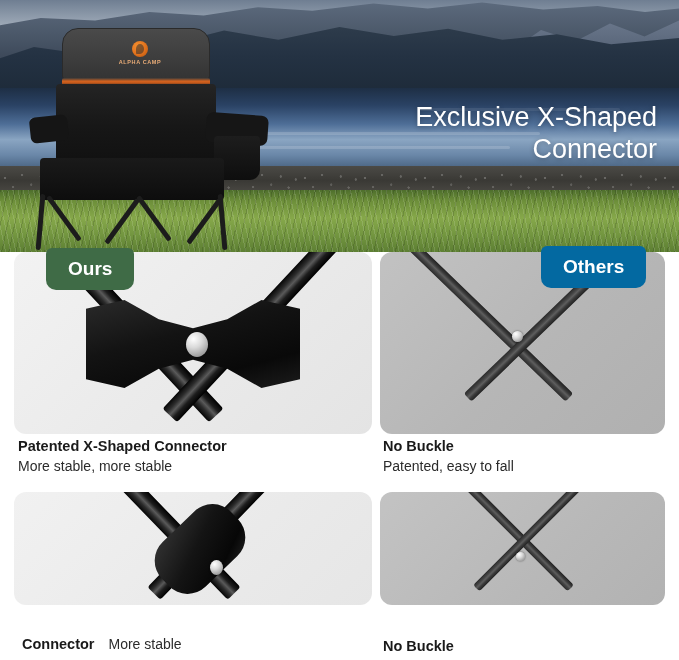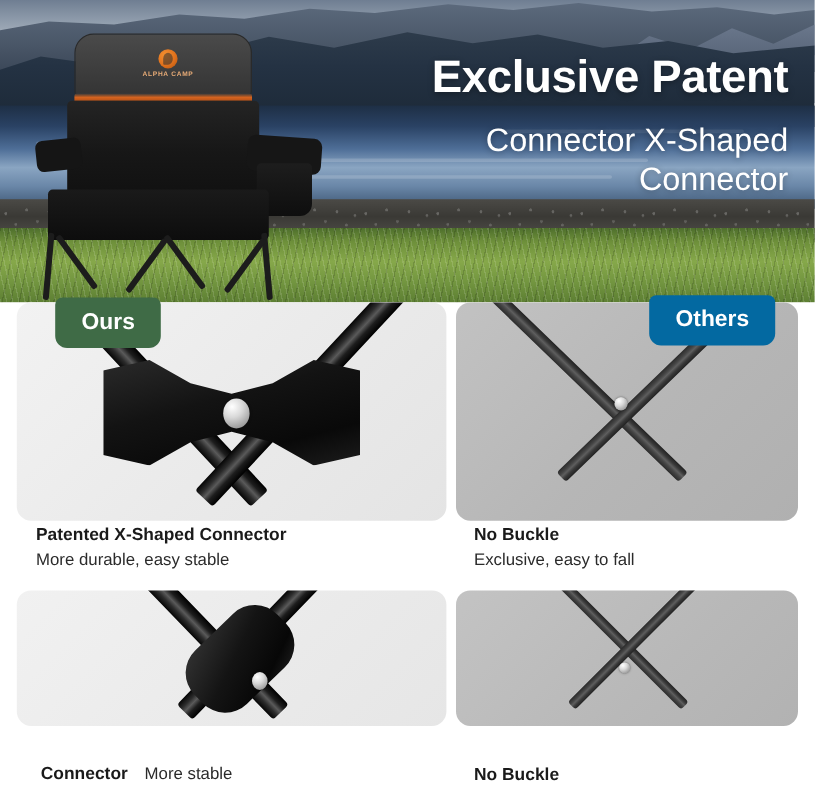--- a/index.html
+++ b/index.html
@@ -230,21 +230,21 @@
   .badge{
     position:absolute; height:42px; padding:0 22px;
     display:flex; align-items:center; justify-content:center;
     color:#fff; font-size:19px; font-weight:700;
     border-radius:6px 6px 10px 10px;
   }
   .badge-ours{ left:46px; top:248px; background:#3f6b46; }
   .badge-others{ left:541px; top:246px; background:#0369a1; }
 
   
-  .cap{ position:absolute;margin-left:12px; }
+  .cap{ position:absolute; }
   .cap-title{ font-size:14.5px; font-weight:700; color:#1a1a1a; white-space:nowrap; }
   .cap-sub  { font-size:14px;  font-weight:400; color:#2b2b2b; white-space:nowrap; margin-top:4px; }
   .cap-inline{ display:flex; align-items:baseline; gap:14px; }
   .cap-inline .cap-sub{ margin-top:0; }
 
   .cap-ours-1  { left:18px;  top:438px; }
   .cap-others-1{ left:383px; top:438px; }
   .cap-ours-2  { left:22px;  top:636px; }
   .cap-others-2{ left:383px; top:638px; }
 </style>
@@ -277,47 +277,46 @@
     <div class="chair-cup"></div>
     <div class="chair-seat"></div>
     <div class="leg leg-l"></div>
     <div class="leg leg-r"></div>
     <div class="leg leg-x1"></div>
     <div class="leg leg-x2"></div>
     <div class="leg leg-x3"></div>
     <div class="leg leg-x4"></div>
   </div>
 
-  <div class="hero-title">Exclusive Patent</div>
-  <div class="hero-sub1">Connector X-Shaped</div>
+  <div class="hero-sub1">Exclusive X-Shaped</div>
   <div class="hero-sub2">Connector</div>
 </div>
 
 <div class="panel p-ours-1">
   <div class="xleg dark o1-a"></div>
   <div class="xleg dark o1-b"></div>
   <div class="bracket"></div>
   <div class="rivet o1-rivet"></div>
 </div>
 <div class="badge badge-ours">Ours</div>
 
 <div class="panel p-others-1">
   <div class="xleg gray t1-a"></div>
   <div class="xleg gray t1-b"></div>
   <div class="rivet t1-rivet"></div>
 </div>
 <div class="badge badge-others">Others</div>
 
 <div class="cap cap-ours-1">
   <div class="cap-title">Patented X-Shaped Connector</div>
-  <div class="cap-sub">More durable,   easy stable</div>
+  <div class="cap-sub">More stable,   more stable</div>
 </div>
 <div class="cap cap-others-1">
   <div class="cap-title">No Buckle</div>
-  <div class="cap-sub">Exclusive, easy to fall</div>
+  <div class="cap-sub">Patented, easy to fall</div>
 </div>
 
 <div class="panel p-ours-2">
   <div class="xleg dark o2-a"></div>
   <div class="xleg dark o2-b"></div>
   <div class="housing"></div>
   <div class="rivet o2-rivet"></div>
 </div>
 
 <div class="panel p-others-2">

